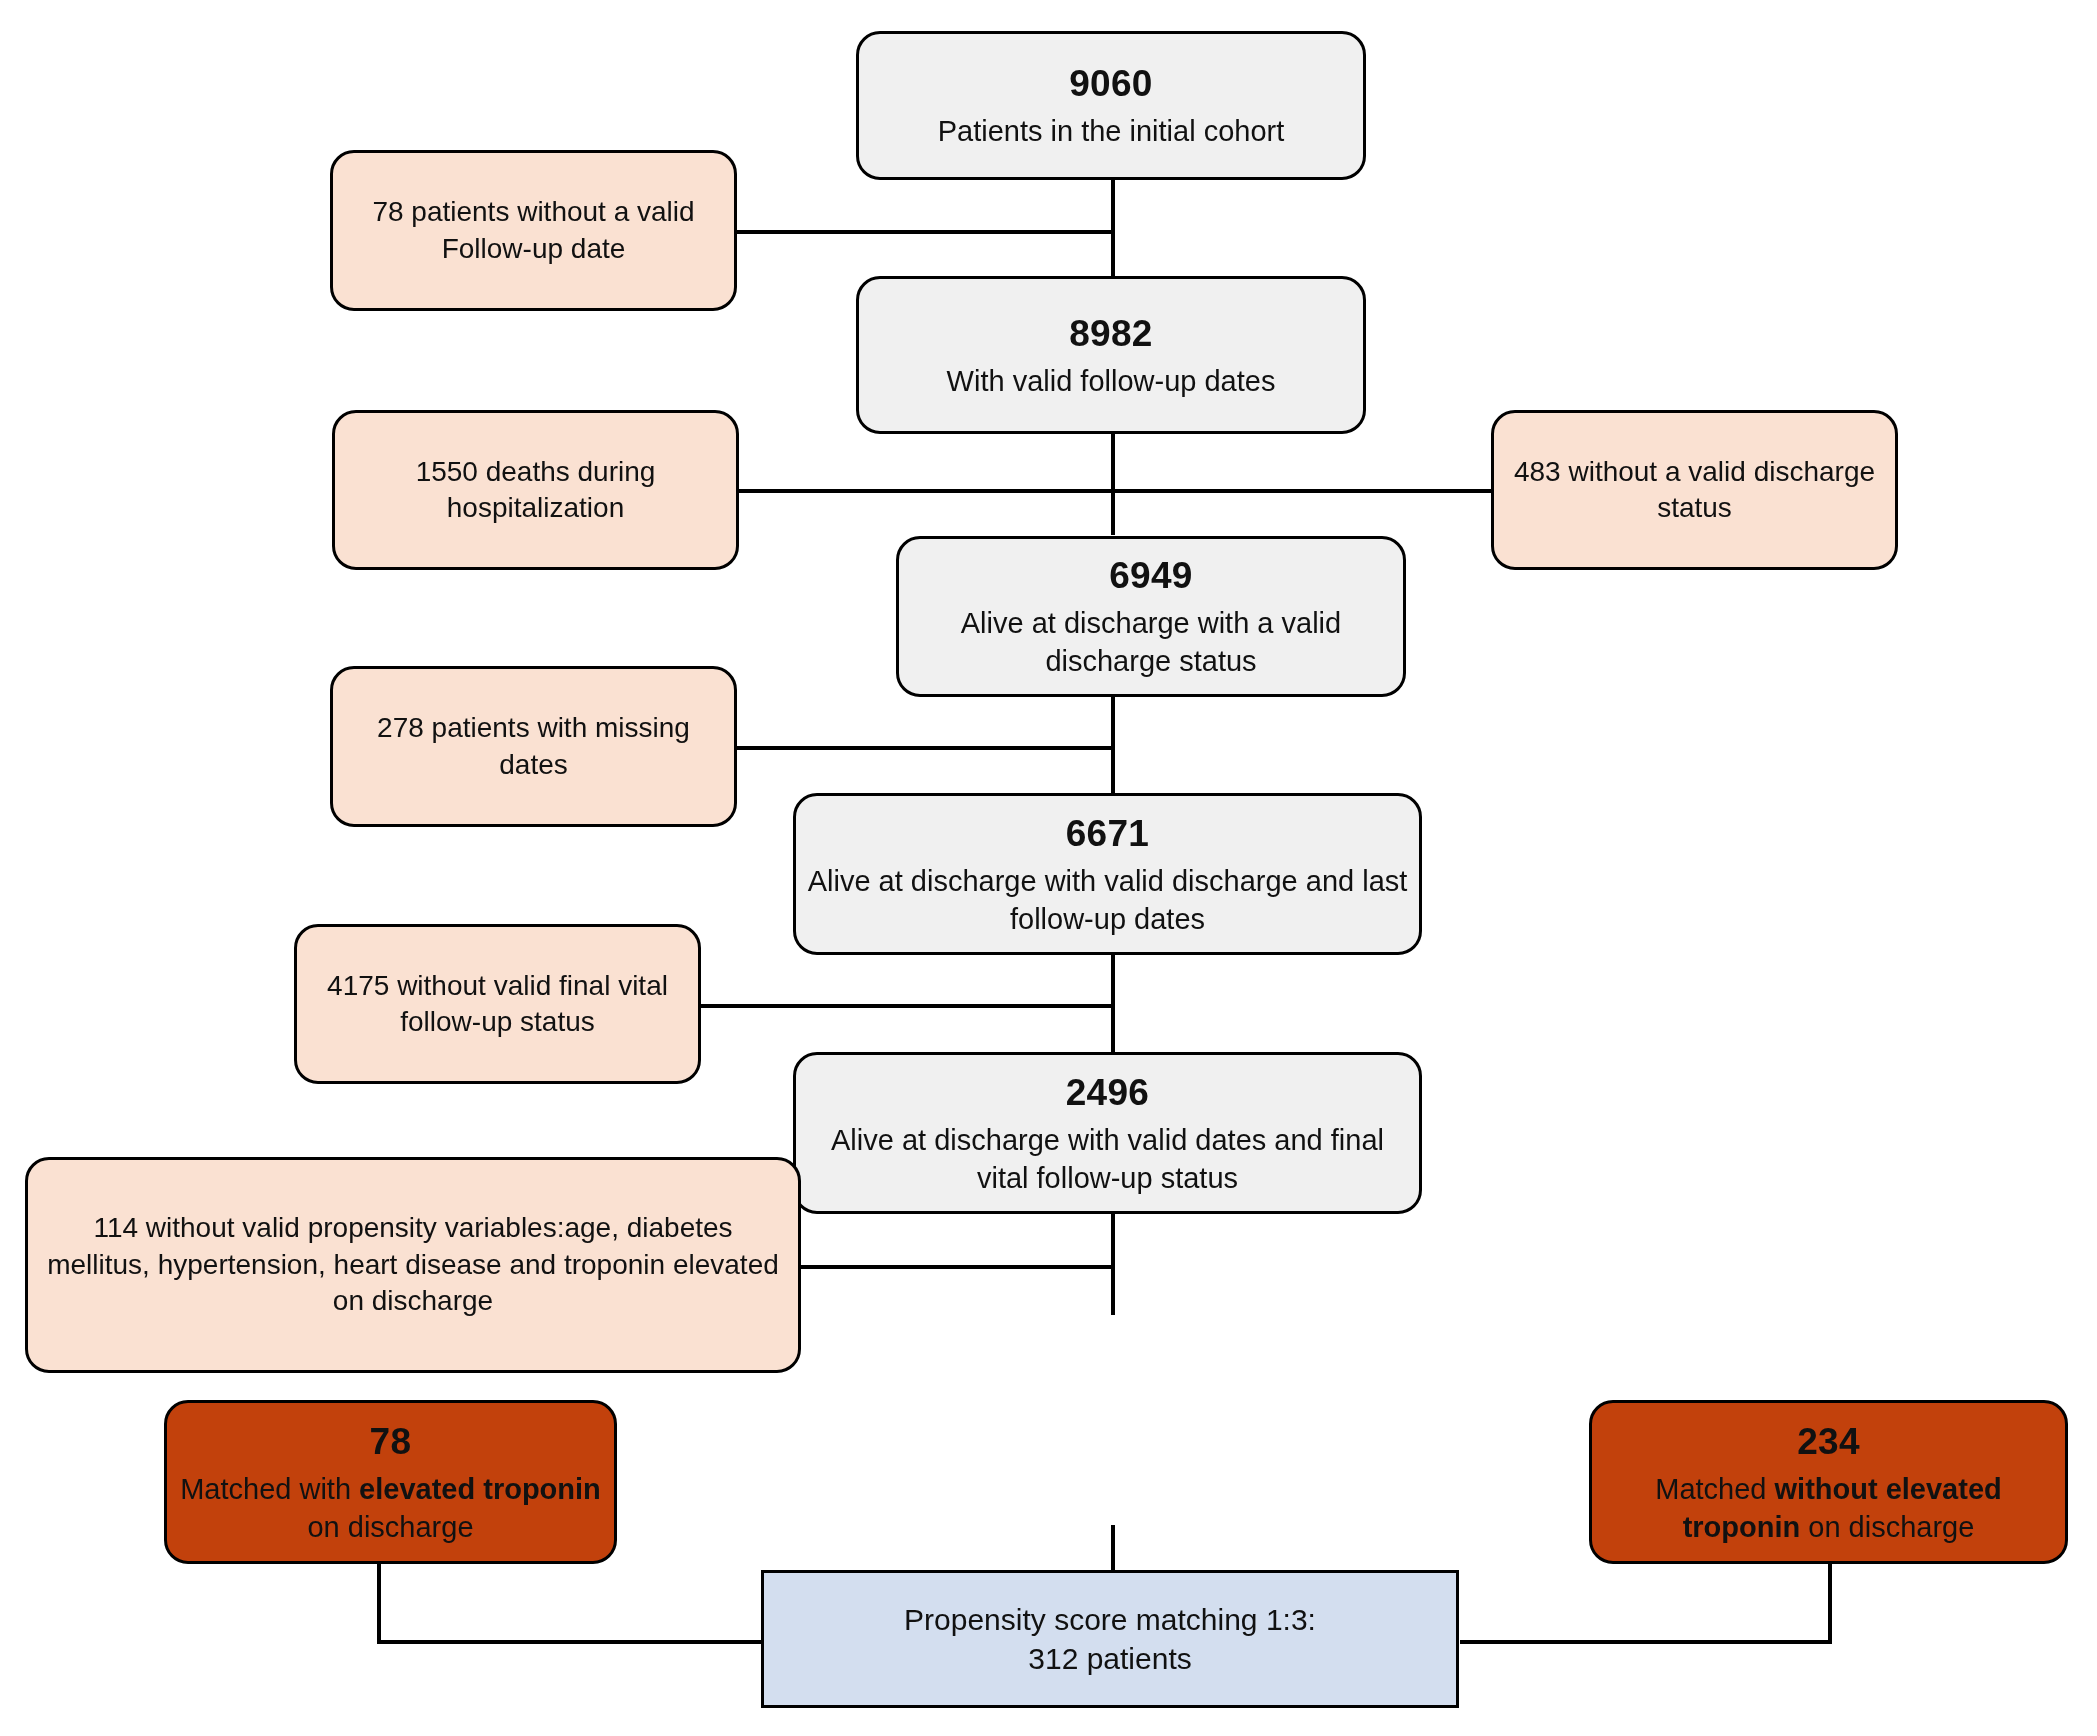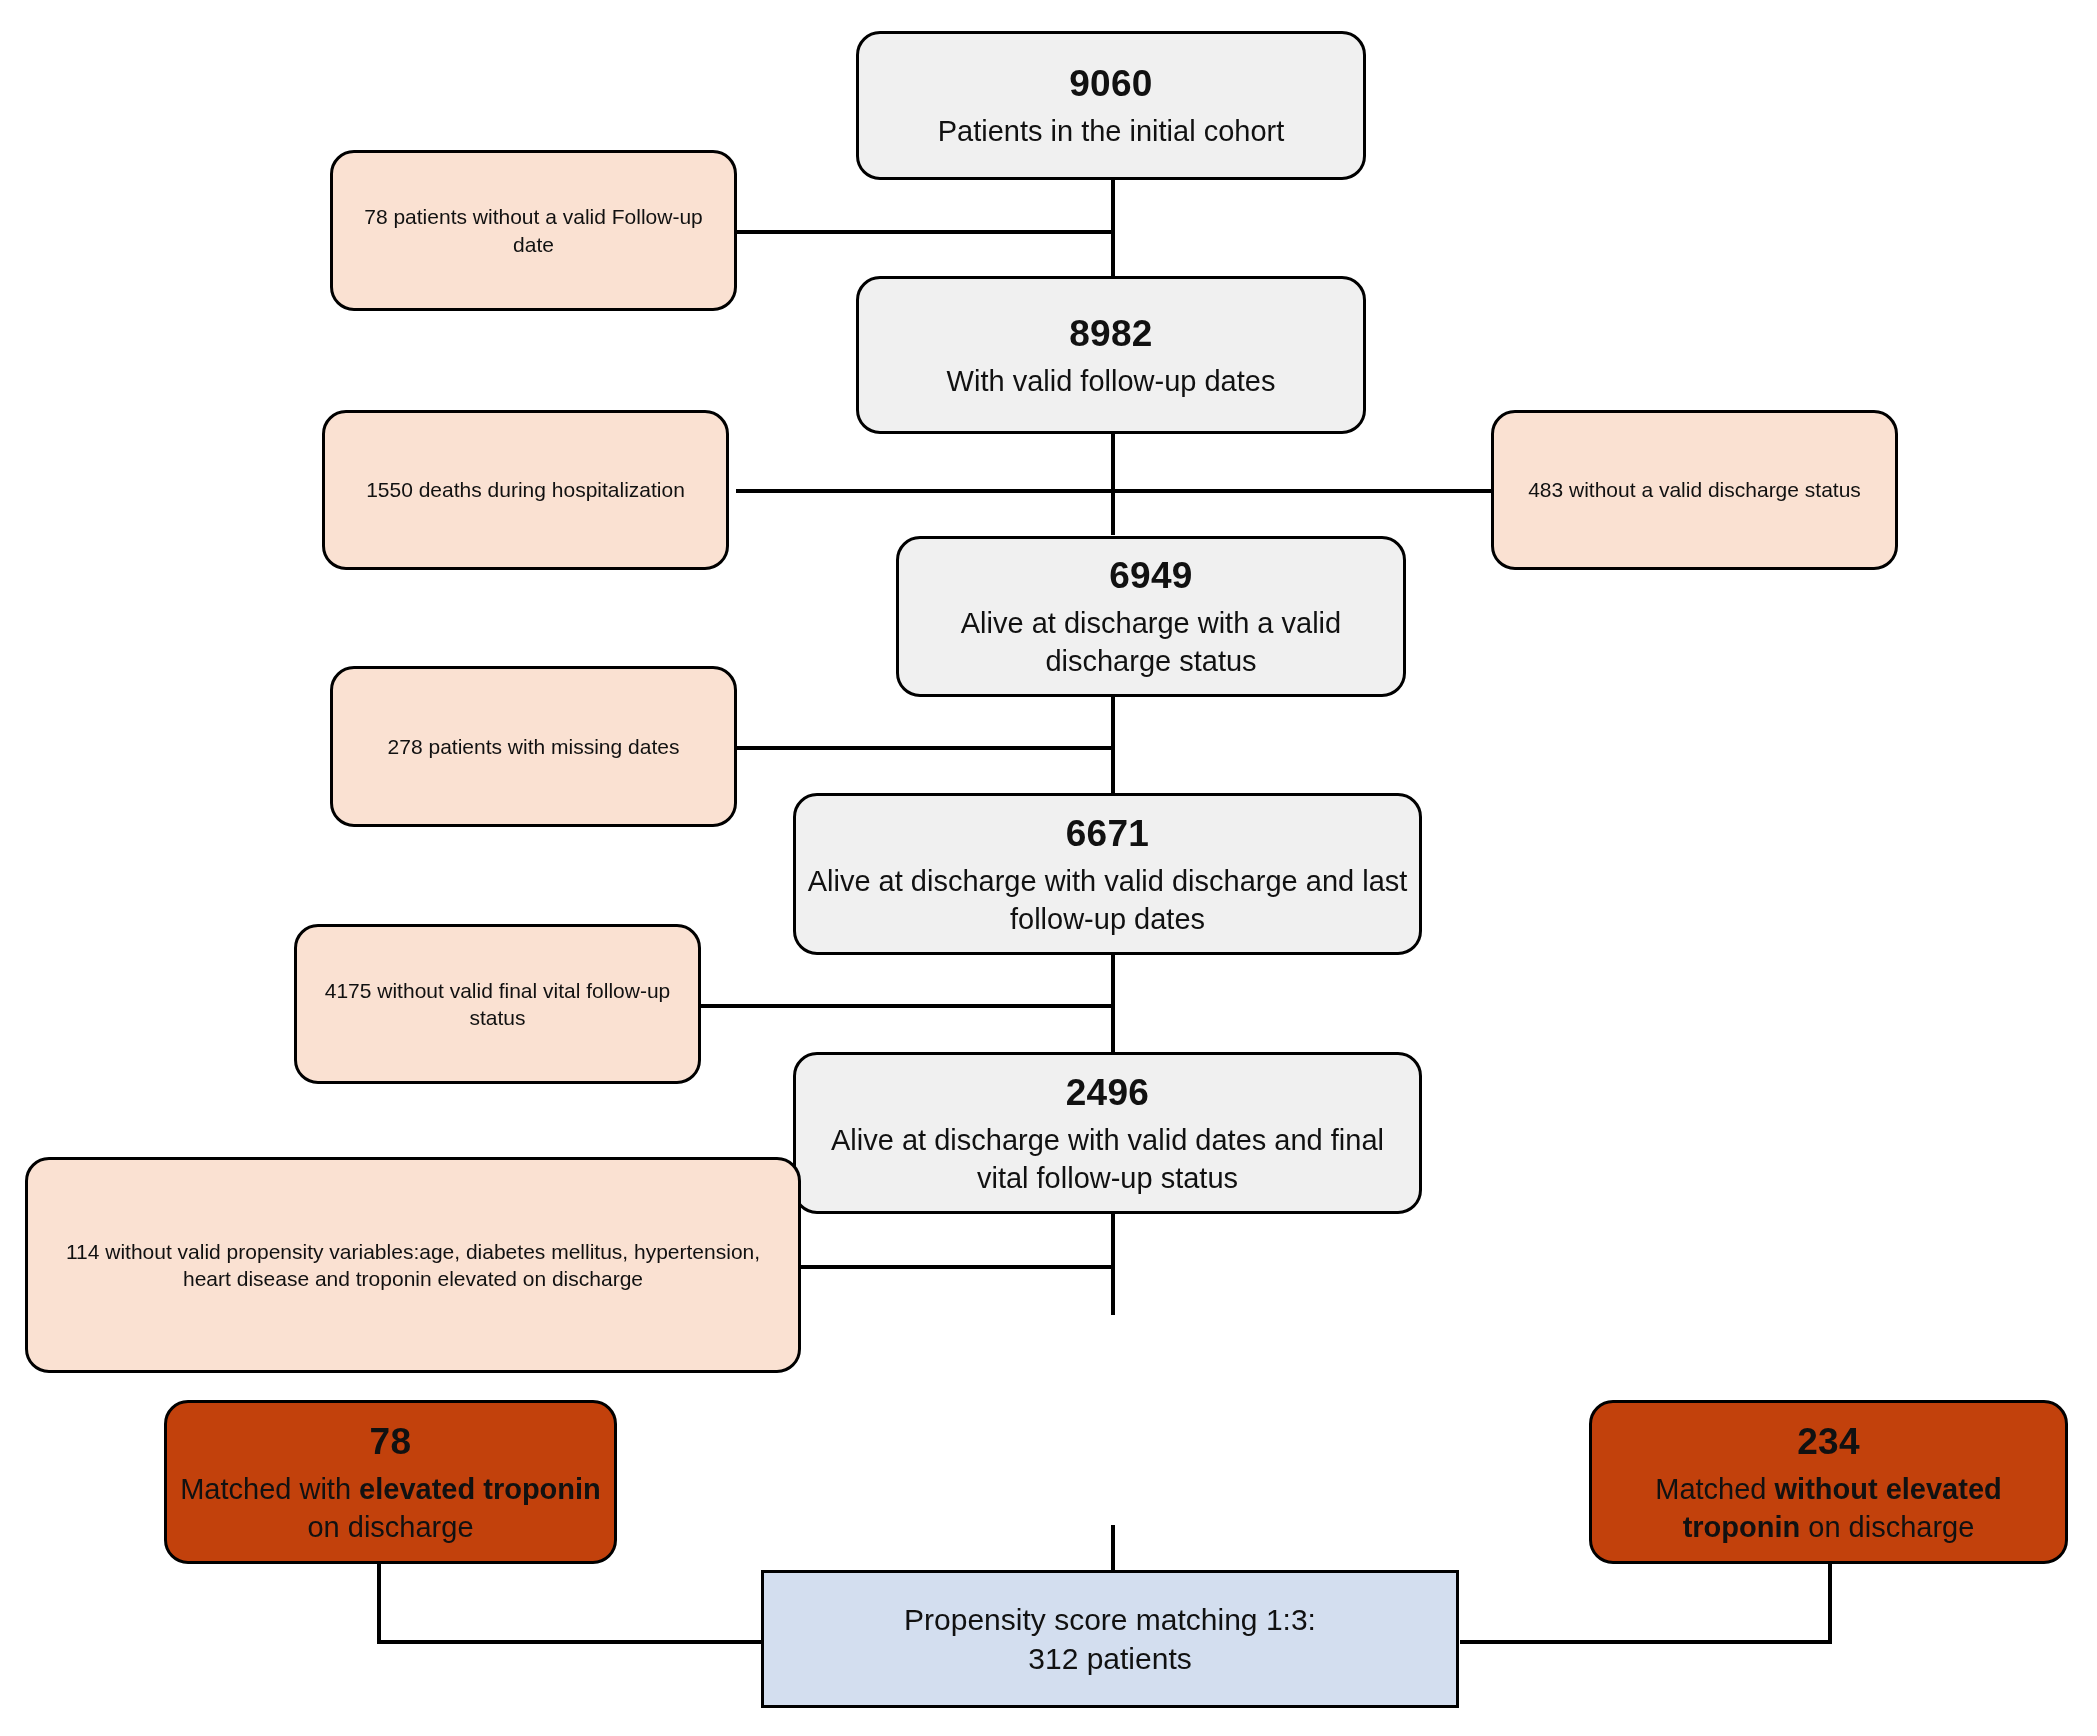--- a/index.html
+++ b/index.html
@@ -13,21 +13,21 @@
   .node.sharp{border-radius:0;}
 
   .main  {background:#f0f0f0;}
   .excl  {background:#fae1d2;}
   .match {background:#c2410c;}
   .psm   {background:#d3deef;}
 
   .big{font-size:37px;font-weight:700;letter-spacing:0.3px;margin-bottom:5.2px;}
   .cap{font-size:29px;font-weight:400;padding:0 13.4px;}
   .cap.tight{padding:0 7.2px;}
-  .exl{font-size:21px;font-weight:400;padding:0 12.4px;}
+  .exl{font-size:28px;font-weight:400;padding:0 12.4px;}
   .psmtxt{font-size:30px;font-weight:400;padding:0 10.3px;}
   .b{font-weight:700;}
 
   
   .ln{position:absolute;background:#000000;z-index:1;}
   .vl{width:3.6px;}
   .hl{height:3.6px;}
 </style>
 </head>
 <body>
@@ -78,21 +78,21 @@
   <div class="node round main" style="left:793px;top:1052px;width:629px;height:162px;">
     <div class="big">2496</div>
     <div class="cap tight">Alive at discharge with valid dates and final vital follow-up status</div>
   </div>
 
 
   <div class="node round excl" style="left:330px;top:150px;width:407px;height:161px;">
     <div class="exl">78 patients without a valid Follow-up date</div>
   </div>
 
-  <div class="node round excl" style="left:322px;top:410px;width:407px;height:160px;">
+  <div class="node round excl" style="left:332px;top:410px;width:407px;height:160px;">
     <div class="exl">1550 deaths during hospitalization</div>
   </div>
 
   <div class="node round excl" style="left:330px;top:666px;width:407px;height:161px;">
     <div class="exl">278 patients with missing dates</div>
   </div>
 
   <div class="node round excl" style="left:294px;top:924px;width:407px;height:160px;">
     <div class="exl">4175 without valid final vital follow-up status</div>
   </div>

